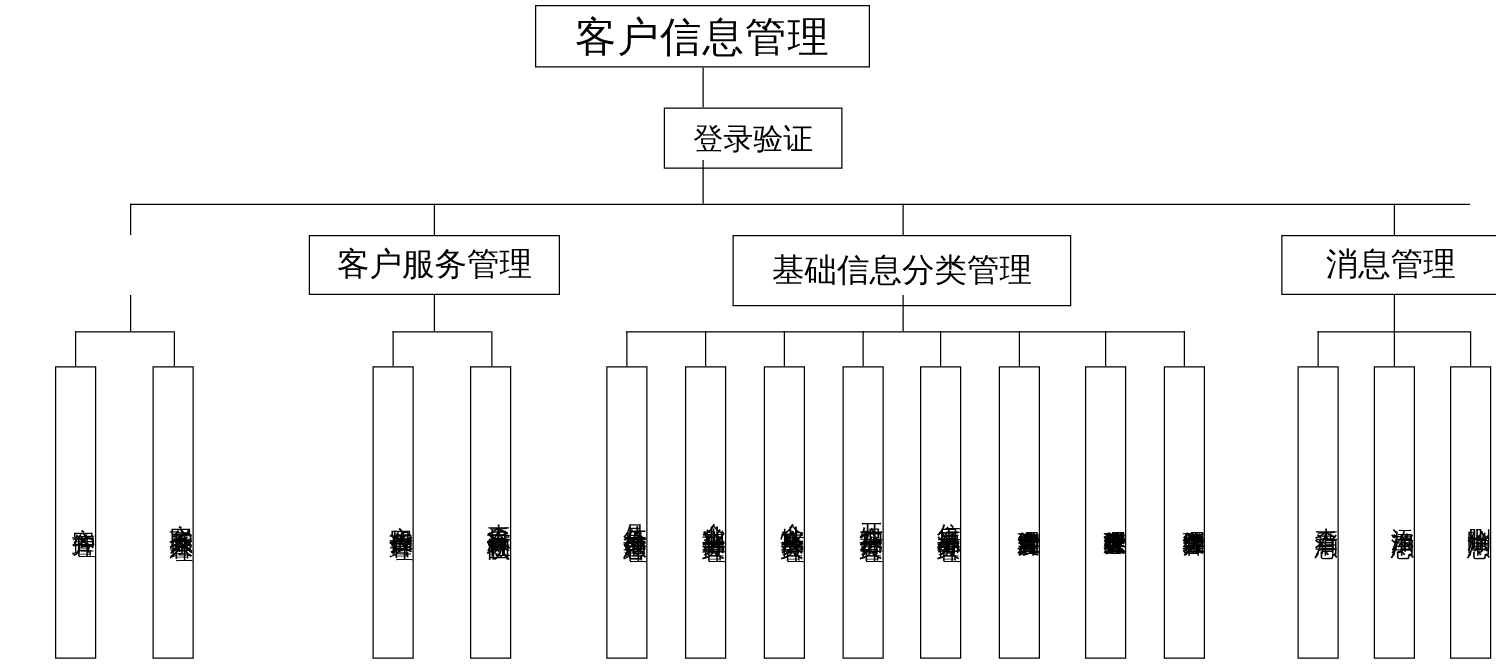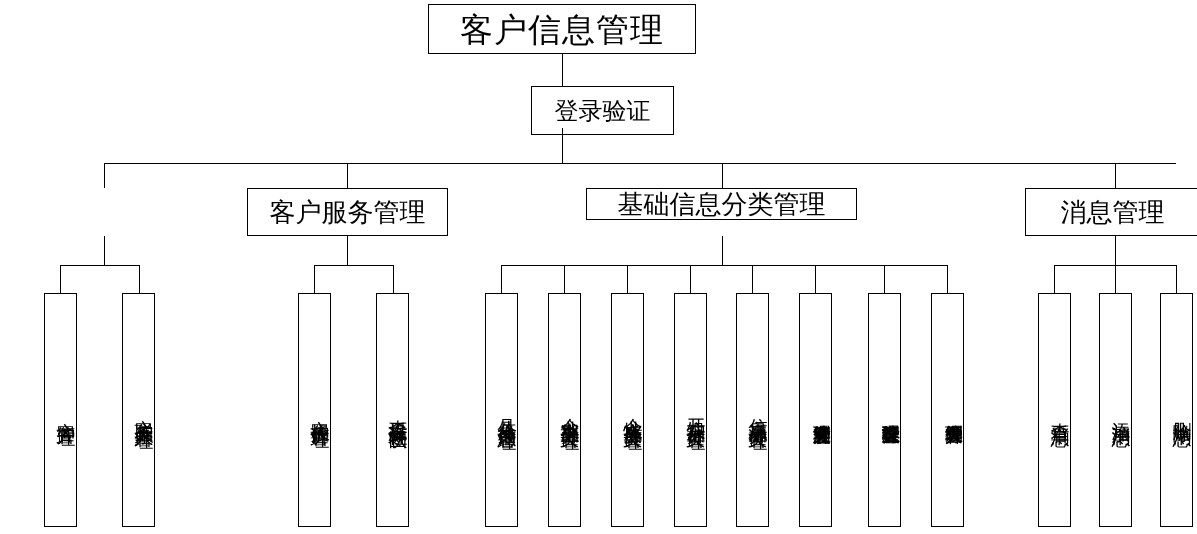--- a/index.html
+++ b/index.html
@@ -93,21 +93,21 @@
 
   <div class="box lvl3" style="left:247px; top:188px; width:201px; height:48px;">客户服务管理</div>
   <div class="vline" style="left:347px; top:236px; height:29px;"></div>
   <div class="hline" style="left:314px; top:265px; width:79px;"></div>
   <div class="vline" style="left:314px; top:265px; height:28px;"></div>
   <div class="vline" style="left:393px; top:265px; height:28px;"></div>
 
   <div class="box leaf" style="left:298px; top:293px; width:33px; height:234px;">客户投诉管理</div>
   <div class="box leaf" style="left:376px; top:293px; width:33px; height:234px;">查看投诉柱状图</div>
 
-  <div class="box lvl3" style="left:586px; top:188px; width:271px; height:32px;">基础信息分类管理</div>
+  <div class="box lvl3" style="left:586px; top:188px; width:271px; height:57px;">基础信息分类管理</div>
   <div class="vline" style="left:722px; top:236px; height:29px;"></div>
   <div class="hline" style="left:501px; top:265px; width:447px;"></div>
 
   <div class="vline" style="left:501px; top:265px; height:28px;"></div>
   <div class="vline" style="left:564px; top:265px; height:28px;"></div>
   <div class="vline" style="left:627px; top:265px; height:28px;"></div>
   <div class="vline" style="left:690px; top:265px; height:28px;"></div>
   <div class="vline" style="left:752px; top:265px; height:28px;"></div>
   <div class="vline" style="left:815px; top:265px; height:28px;"></div>
   <div class="vline" style="left:884px; top:265px; height:28px;"></div>

